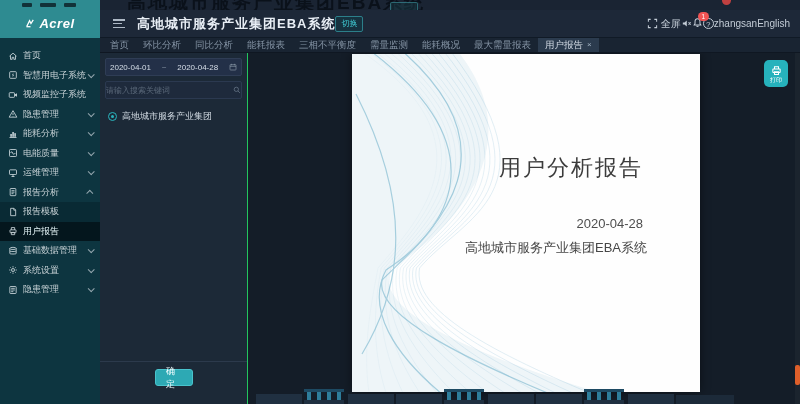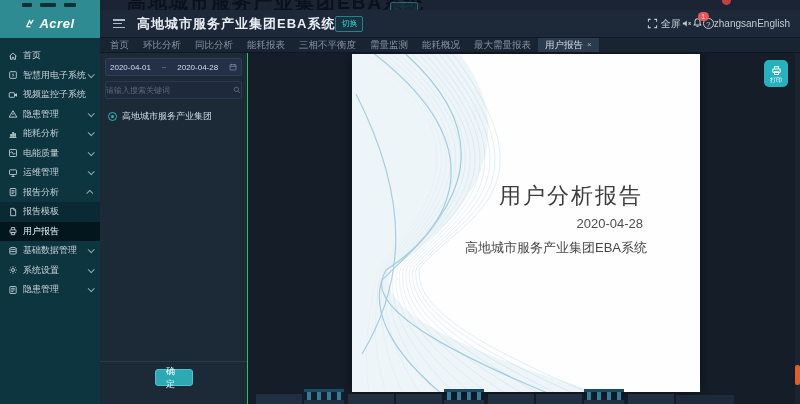--- a/index.html
+++ b/index.html
@@ -82,21 +82,21 @@
   .fp-spacer{flex:1;}
   .fp-divider{height:0;border-top:1px solid #2c3a4c;margin:0 -5px;}
   .confirm-btn{align-self:center;margin-top:7px;width:38px;height:17px;background:#2da9b4;border:1px solid #49c3cc;
        border-radius:3px;color:#f2feff;font-size:9px;letter-spacing:3px;cursor:pointer;font-family:inherit;
        display:flex;align-items:center;justify-content:center;padding-left:3px;box-sizing:border-box;}
   
   #content{position:absolute;left:248px;top:53px;width:552px;height:351px;background:#141d28;overflow:hidden;}
   #page{position:absolute;left:104px;top:1px;width:348px;height:338px;background:#fefefe;
        box-shadow:0 0 10px rgba(0,0,0,.45);}
   #wave{position:absolute;left:0;top:0;width:348px;height:338px;}
-  .r-title{position:absolute;right:57px;top:99px;font-size:22px;color:#3c3c3c;letter-spacing:2px;white-space:nowrap;margin-top:28px;}
+  .r-title{position:absolute;right:57px;top:99px;font-size:22px;color:#3c3c3c;letter-spacing:2px;white-space:nowrap;}
   .r-date{position:absolute;right:57px;top:162px;font-size:13px;color:#4e4e4e;}
   .r-subtitle{position:absolute;right:53px;top:185px;font-size:13px;color:#464646;white-space:nowrap;}
   #buildings{position:absolute;left:0;bottom:0;width:552px;height:18px;}
   #print-btn{position:absolute;left:516px;top:7px;width:24px;height:27px;background:#26b2bc;border-radius:5px;
        display:flex;flex-direction:column;align-items:center;justify-content:center;cursor:pointer;gap:1px;}
   #print-btn svg{width:11px;height:11px;}
   #print-btn svg *{fill:none;stroke:#fff;stroke-width:1.1;}
   #print-btn span{font-size:6px;color:#fff;line-height:1;}
   .scroll-track{position:absolute;right:0;top:0;bottom:0;width:5px;background:rgba(255,255,255,.03);}
   .scroll-thumb{position:absolute;right:0;top:312px;width:5px;height:20px;background:#de5f2a;border-radius:2px;cursor:pointer;}

